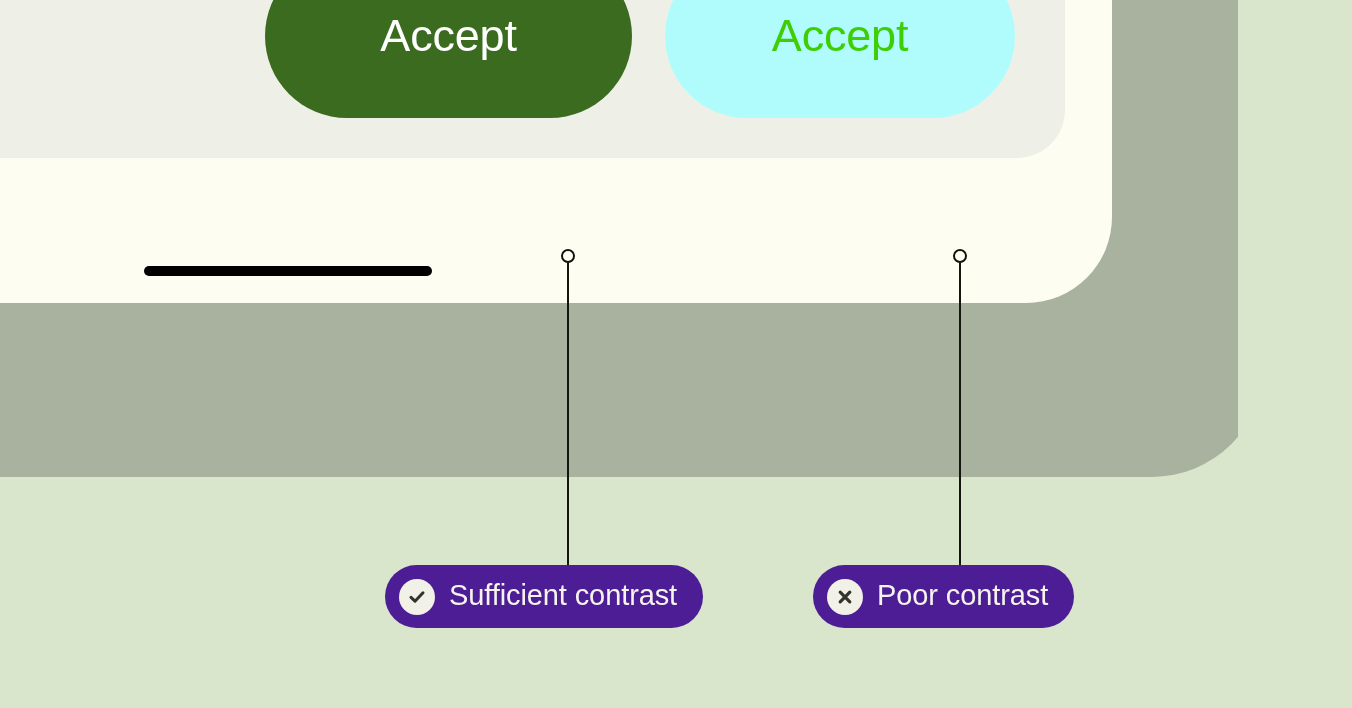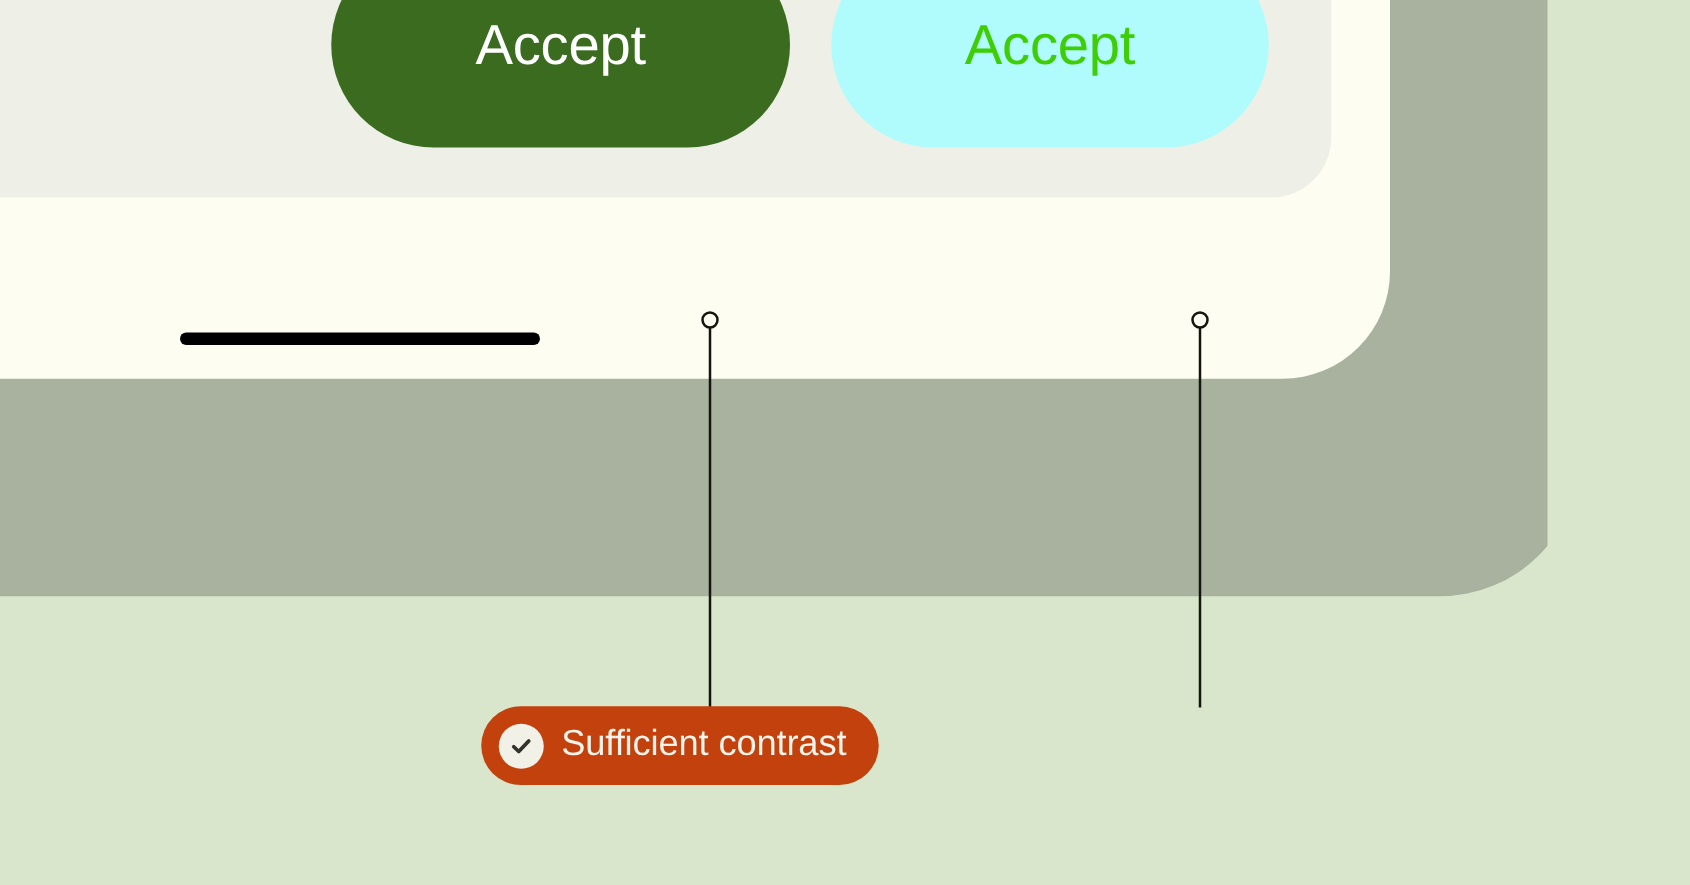--- a/index.html
+++ b/index.html
@@ -129,21 +129,21 @@
 
   
   .chip {
     position: absolute;
     display: flex;
     align-items: center;
     gap: 14px;
     height: 63px;
     padding: 0 26px 0 14px;
     border-radius: 999px;
-    background: #c2410c;
+    background: #4c1d95;
     color: #f5f4ec;
     font-size: 29px;
     font-weight: 400;
     letter-spacing: -0.1px;
     white-space: nowrap;
     box-sizing: border-box;
   }
   .chip-good { left: 385px; top: 565px; }
   .chip-bad  { left: 813px; top: 565px; }
   .chip-icon {
@@ -189,14 +189,22 @@
 
   <div class="chip chip-good">
     <span class="chip-icon">
       <svg width="22" height="22" viewBox="0 0 22 22" aria-hidden="true">
         <path d="M5 11.4 L9 15.2 L17 6.8" fill="none" stroke="#32332c" stroke-width="3" stroke-linecap="round" stroke-linejoin="round"></path>
       </svg>
     </span>
     <span class="chip-label">Sufficient contrast</span>
   </div>
 
+  <div class="chip chip-bad">
+    <span class="chip-icon">
+      <svg width="22" height="22" viewBox="0 0 22 22" aria-hidden="true">
+        <path d="M6.2 6.2 L15.8 15.8 M15.8 6.2 L6.2 15.8" fill="none" stroke="#32332c" stroke-width="3.2" stroke-linecap="round"></path>
+      </svg>
+    </span>
+    <span class="chip-label">Poor contrast</span>
+  </div>
 
 </div>
 
 </body></html>

